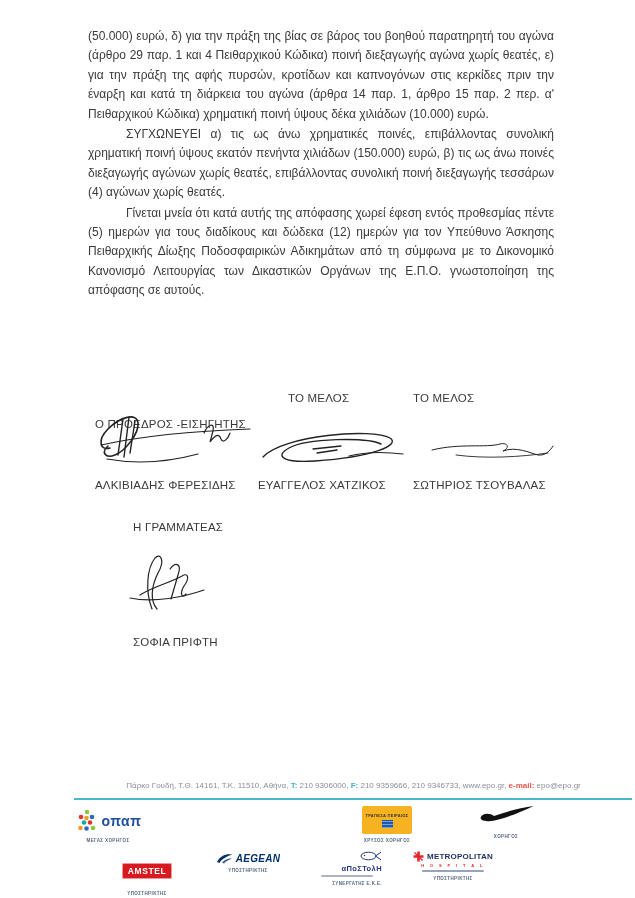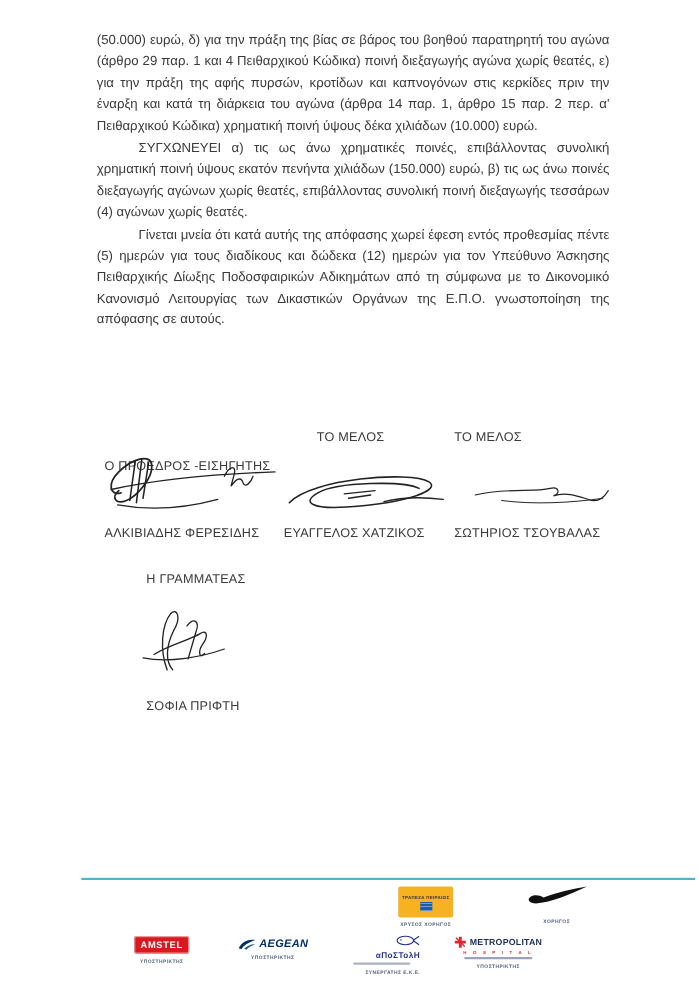--- a/index.html
+++ b/index.html
@@ -30,21 +30,21 @@
                    color:#56677f;font-weight:bold;white-space:nowrap;}
   .logo-row{display:flex;align-items:center;justify-content:center;gap:3px;}
 
   .opap-text{font-size:14px;font-weight:bold;color:#1d4f9e;letter-spacing:.5px;line-height:1;}
   .vf-text{font-size:9.5px;font-weight:bold;color:#e60000;line-height:1;margin-top:1px;}
   .piraeus-box{width:50px;height:28px;margin:0 auto;background:#f6b221;border-radius:2px;
                display:flex;flex-direction:column;align-items:center;justify-content:center;gap:2px;}
   .piraeus-name{font-size:4px;color:#3a3530;font-weight:bold;letter-spacing:.3px;}
   .piraeus-emblem{width:11px;height:8px;background:#1f5aa8;
                   background-image:repeating-linear-gradient(0deg,#6fa0d8 0 1px,transparent 1px 3px);}
-  .amstel-box{width:50px;height:16px;margin:0 auto;background:#d71920;border-radius:2px;
+  .amstel-box{width:50px;height:16px;margin:12px auto;background:#d71920;border-radius:2px;
               display:flex;align-items:center;justify-content:center;
               box-shadow:inset 0 0 0 1px rgba(255,255,255,.55);}
   .amstel-text{color:#fff;font-size:8.5px;font-weight:bold;letter-spacing:.6px;}
   .aegean-text{font-size:10px;font-weight:bold;font-style:italic;color:#002f6c;letter-spacing:.3px;line-height:1;}
   .apostoli-text{font-size:7.5px;font-weight:bold;color:#27348b;letter-spacing:.4px;line-height:1;}
   .metro-text{font-size:8px;font-weight:bold;color:#1b2f5e;letter-spacing:.2px;line-height:1;}
   .metro-sub{font-size:4px;color:#e4262c;font-weight:bold;letter-spacing:2.4px;margin-top:1px;}
   .tiny-bar{height:2px;margin:2px auto 0;border-radius:1px;}
 </style>
 </head>
@@ -85,22 +85,40 @@
 
   <span class="sig-label" style="left:133px;top:521px;">Η ΓΡΑΜΜΑΤΕΑΣ</span>
   <svg class="sig-svg" style="left:120px;top:551px;" width="96" height="66" viewBox="0 0 96 66">
     <path stroke-width="1.2" d="M32,58 C25,40 27,17 35,7 C41,1 45,10 38,22 C31,36 30,50 37,58"></path>
     <path stroke-width="1.2" d="M50,18 C56,10 62,13 58,24 L51,48"></path>
     <path stroke-width="1.2" d="M20,44 C32,36 52,31 62,25 C68,21 70,27 64,35 C60,41 61,49 66,43"></path>
     <path stroke-width="1.1" d="M10,47 C34,52 64,46 84,39"></path>
   </svg>
   <span class="sig-label" style="left:133px;top:620px;margin-top:16px;">ΣΟΦΙΑ ΠΡΙΦΤΗ</span>
 
+  <div class="footer-address"><span>Πάρκο Γουδή, Τ.Θ. 14161, Τ.Κ. 11510, Αθήνα, </span><span class="teal">T:</span><span> 210 9306000, </span><span class="teal">F:</span><span> 210 9359666, 210 9346733, www.epo.gr, </span><span class="red">e-mail:</span><span> epo@epo.gr</span></div>
   <div class="footer-rule"></div>
 
+  <div class="sponsor" style="left:62px;top:808px;width:92px;">
+    <div class="logo-row">
+      <svg width="24" height="26" viewBox="0 0 24 26">
+        <circle cx="12" cy="4" r="2.3" fill="#8cc63f"></circle>
+        <circle cx="6" cy="9" r="2.3" fill="#e63329"></circle>
+        <circle cx="11.5" cy="10" r="2.3" fill="#f59c20"></circle>
+        <circle cx="17" cy="9" r="2.3" fill="#2c6bb3"></circle>
+        <circle cx="9" cy="14.5" r="2.3" fill="#15a9a1"></circle>
+        <circle cx="15" cy="14.5" r="2.3" fill="#e63329"></circle>
+        <circle cx="5.5" cy="20" r="2.3" fill="#f59c20"></circle>
+        <circle cx="11.5" cy="20.5" r="2.3" fill="#2c6bb3"></circle>
+        <circle cx="18" cy="20" r="2.3" fill="#8cc63f"></circle>
+      </svg>
+      <span class="opap-text">οπαπ</span>
+    </div>
+    <span class="slabel">ΜΕΓΑΣ ΧΟΡΗΓΟΣ</span>
+  </div>
 
 
   <div class="sponsor" style="left:349px;top:806px;width:76px;">
     <div class="piraeus-box">
       <span class="piraeus-name">ΤΡΑΠΕΖΑ ΠΕΙΡΑΙΩΣ</span>
       <div class="piraeus-emblem"></div>
     </div>
     <span class="slabel">ΧΡΥΣΟΣ ΧΟΡΗΓΟΣ</span>
   </div>
 

